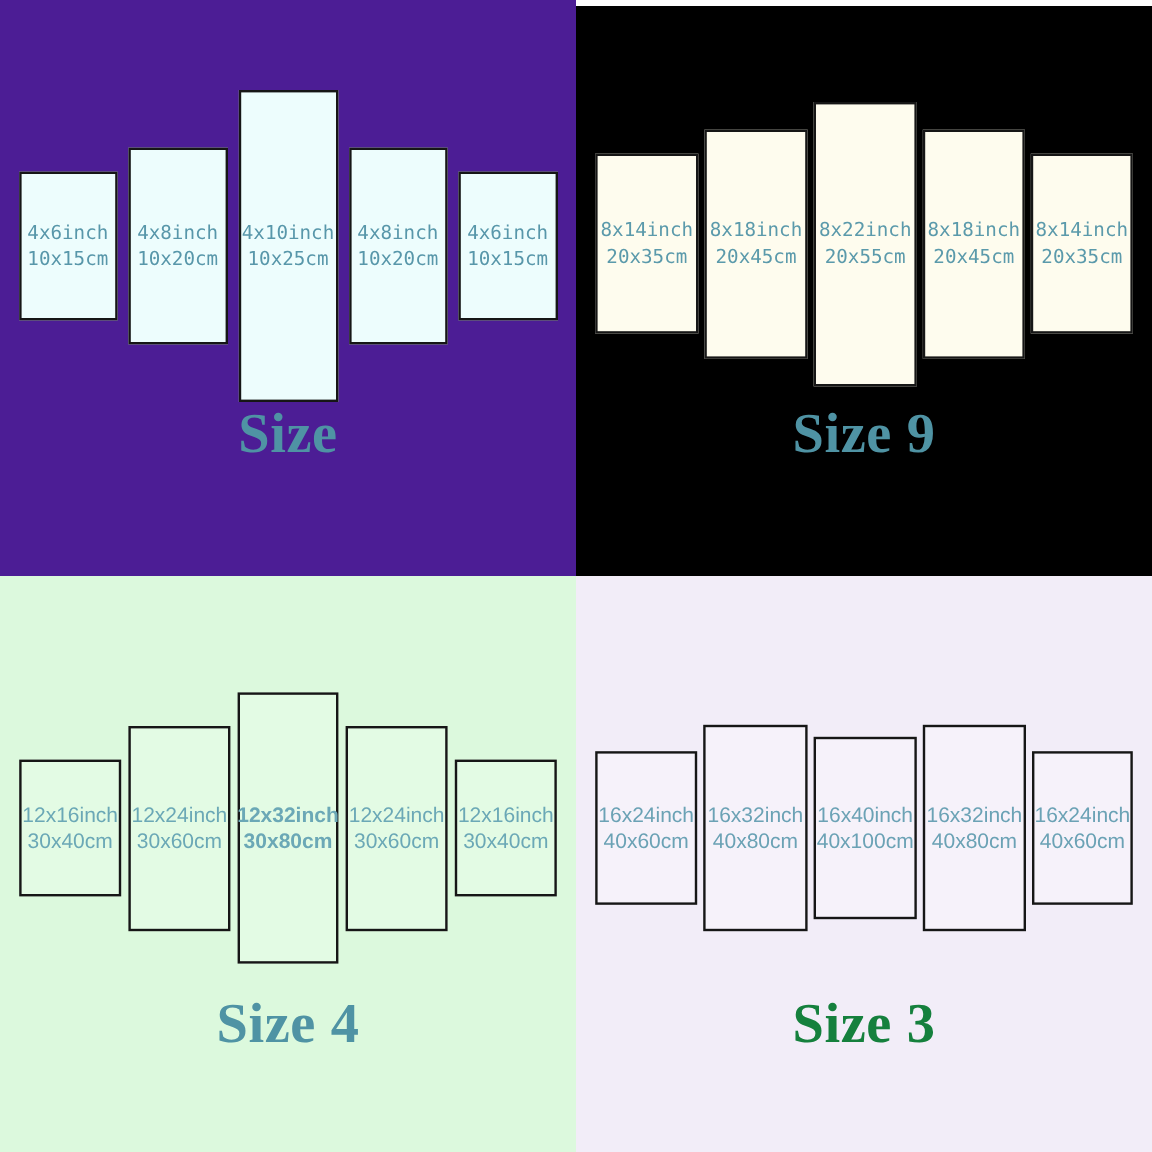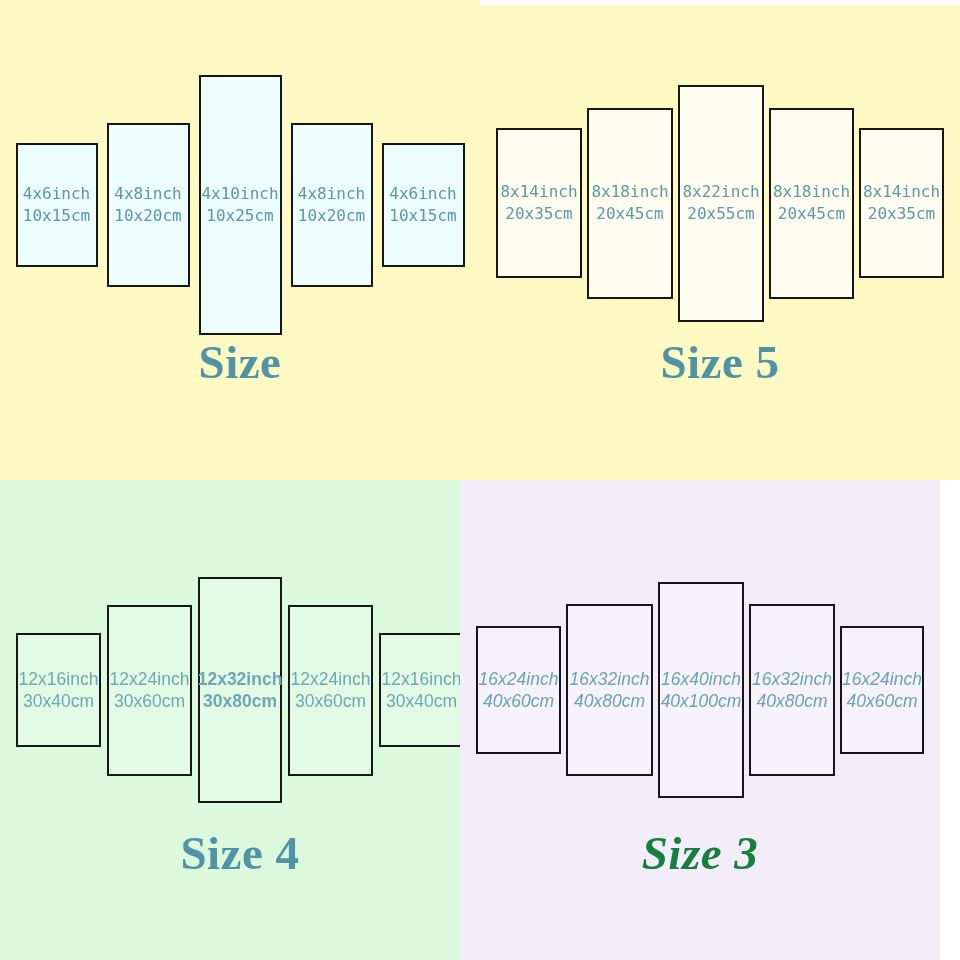--- a/index.html
+++ b/index.html
@@ -14,21 +14,21 @@
     width: 960px; height: 960px;
   }
   .quadrant {
     position: absolute;
     width: 480px; height: 480px;
     overflow: hidden;
   }
   .q0 { left: 0;     top: 0; }
   .q1 { left: 480px; top: 0; }
   .q2 { left: 0;     top: 480px; padding-left: 43px; }
-  .q3 { left: 460px; top: 480px; font-style: italic; }
+  .q3 { left: 480px; top: 480px; }
 
   .white-strip {
     position: absolute; top: 0; left: 0;
     width: 100%; height: 5px;
     background: #fdfdfd;
   }
 
   .panel-row {
     position: absolute;
     left: 0; top: 0; width: 480px;
@@ -83,21 +83,21 @@
   .q1 .p4 { width: 85px; height: 150px; }
 
   .q2 .p0 { width: 85px; height: 114px; }
   .q2 .p1 { width: 85px; height: 171px; }
   .q2 .p2 { width: 84px; height: 226px; font-weight: bold; }
   .q2 .p3 { width: 85px; height: 171px; }
   .q2 .p4 { width: 85px; height: 114px; }
 
   .q3 .p0 { width: 85px; height: 128px; }
   .q3 .p1 { width: 87px; height: 172px; }
-  .q3 .p2 { width: 86px; height: 216px; }
+  .q3 .p2 { width: 86px; height: 152px; }
   .q3 .p3 { width: 86px; height: 172px; }
   .q3 .p4 { width: 84px; height: 128px; }
 
   .quad-title {
     position: absolute;
     left: 0; width: 480px;
     text-align: center;
     font-family: "Liberation Serif", serif;
     font-weight: 700;
     font-size: 47px;
@@ -105,21 +105,21 @@
     letter-spacing: 0.5px;
   }
   .q0 .quad-title, .q1 .quad-title { top: 339px; }
   .q2 .quad-title, .q3 .quad-title { top: 350px; }
 </style>
 </head>
 <body>
 
 <div class="canvas" style="--border: #161616;">
 
-  <div class="quadrant q0" style="background: #fef9c3; --panel-bg: #edfdfd; --label-color: #5897aa;">
+  <div class="quadrant q0" style="background: #4c1d95; --panel-bg: #edfdfd; --label-color: #5897aa;">
     <div class="panel-row">
       <div class="panel p0">
         <div class="line">4x6inch</div>
         <div class="line">10x15cm</div>
       </div>
       <div class="panel p1">
         <div class="line">4x8inch</div>
         <div class="line">10x20cm</div>
       </div>
       <div class="panel p2">
@@ -131,21 +131,21 @@
         <div class="line">10x20cm</div>
       </div>
       <div class="panel p4">
         <div class="line">4x6inch</div>
         <div class="line">10x15cm</div>
       </div>
     </div>
     <div class="quad-title" style="color: rgb(79, 147, 164);">Size</div>
   </div>
 
-  <div class="quadrant q1" style="background: #fef9c3; --panel-bg: #fefcee; --label-color: #5b9aab;">
+  <div class="quadrant q1" style="background: #000000; --panel-bg: #fefcee; --label-color: #5b9aab;">
     <div class="white-strip"></div>
     <div class="panel-row">
       <div class="panel p0">
         <div class="line">8x14inch</div>
         <div class="line">20x35cm</div>
       </div>
       <div class="panel p1">
         <div class="line">8x18inch</div>
         <div class="line">20x45cm</div>
       </div>
@@ -155,21 +155,21 @@
       </div>
       <div class="panel p3">
         <div class="line">8x18inch</div>
         <div class="line">20x45cm</div>
       </div>
       <div class="panel p4">
         <div class="line">8x14inch</div>
         <div class="line">20x35cm</div>
       </div>
     </div>
-    <div class="quad-title" style="color: rgb(79, 147, 164);">Size 5</div>
+    <div class="quad-title" style="color: rgb(79, 147, 164);">Size 9</div>
   </div>
 
   <div class="quadrant q2" style="background: rgb(220, 249, 221); --panel-bg: #e3fbe4; --label-color: #6ba8b6;">
     <div class="panel-row">
       <div class="panel p0">
         <div class="line">12x16inch</div>
         <div class="line">30x40cm</div>
       </div>
       <div class="panel p1">
         <div class="line">12x24inch</div>

